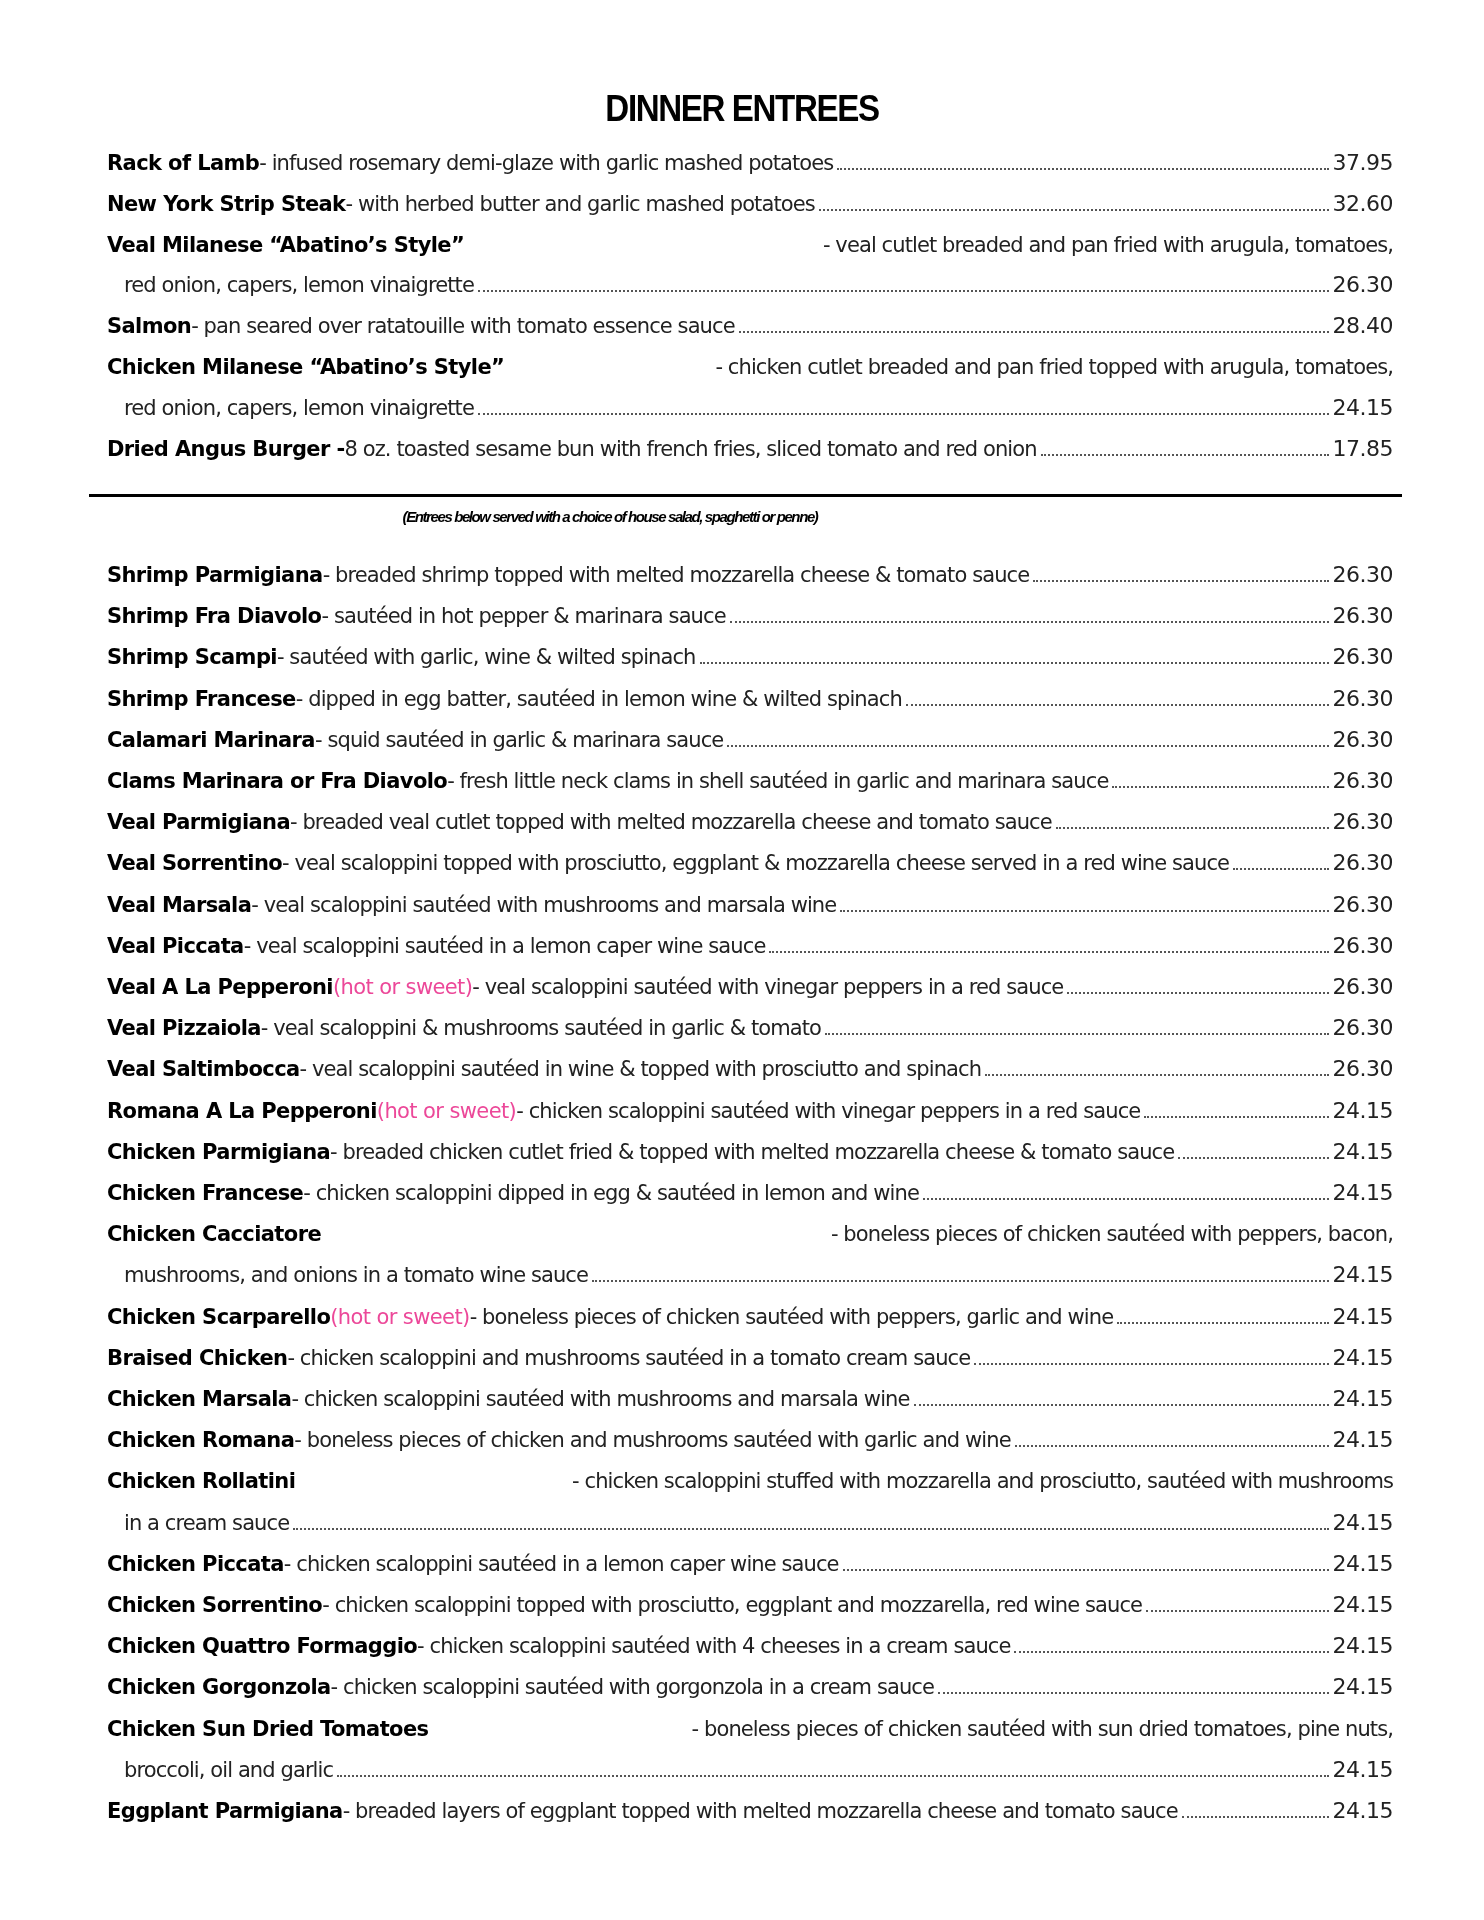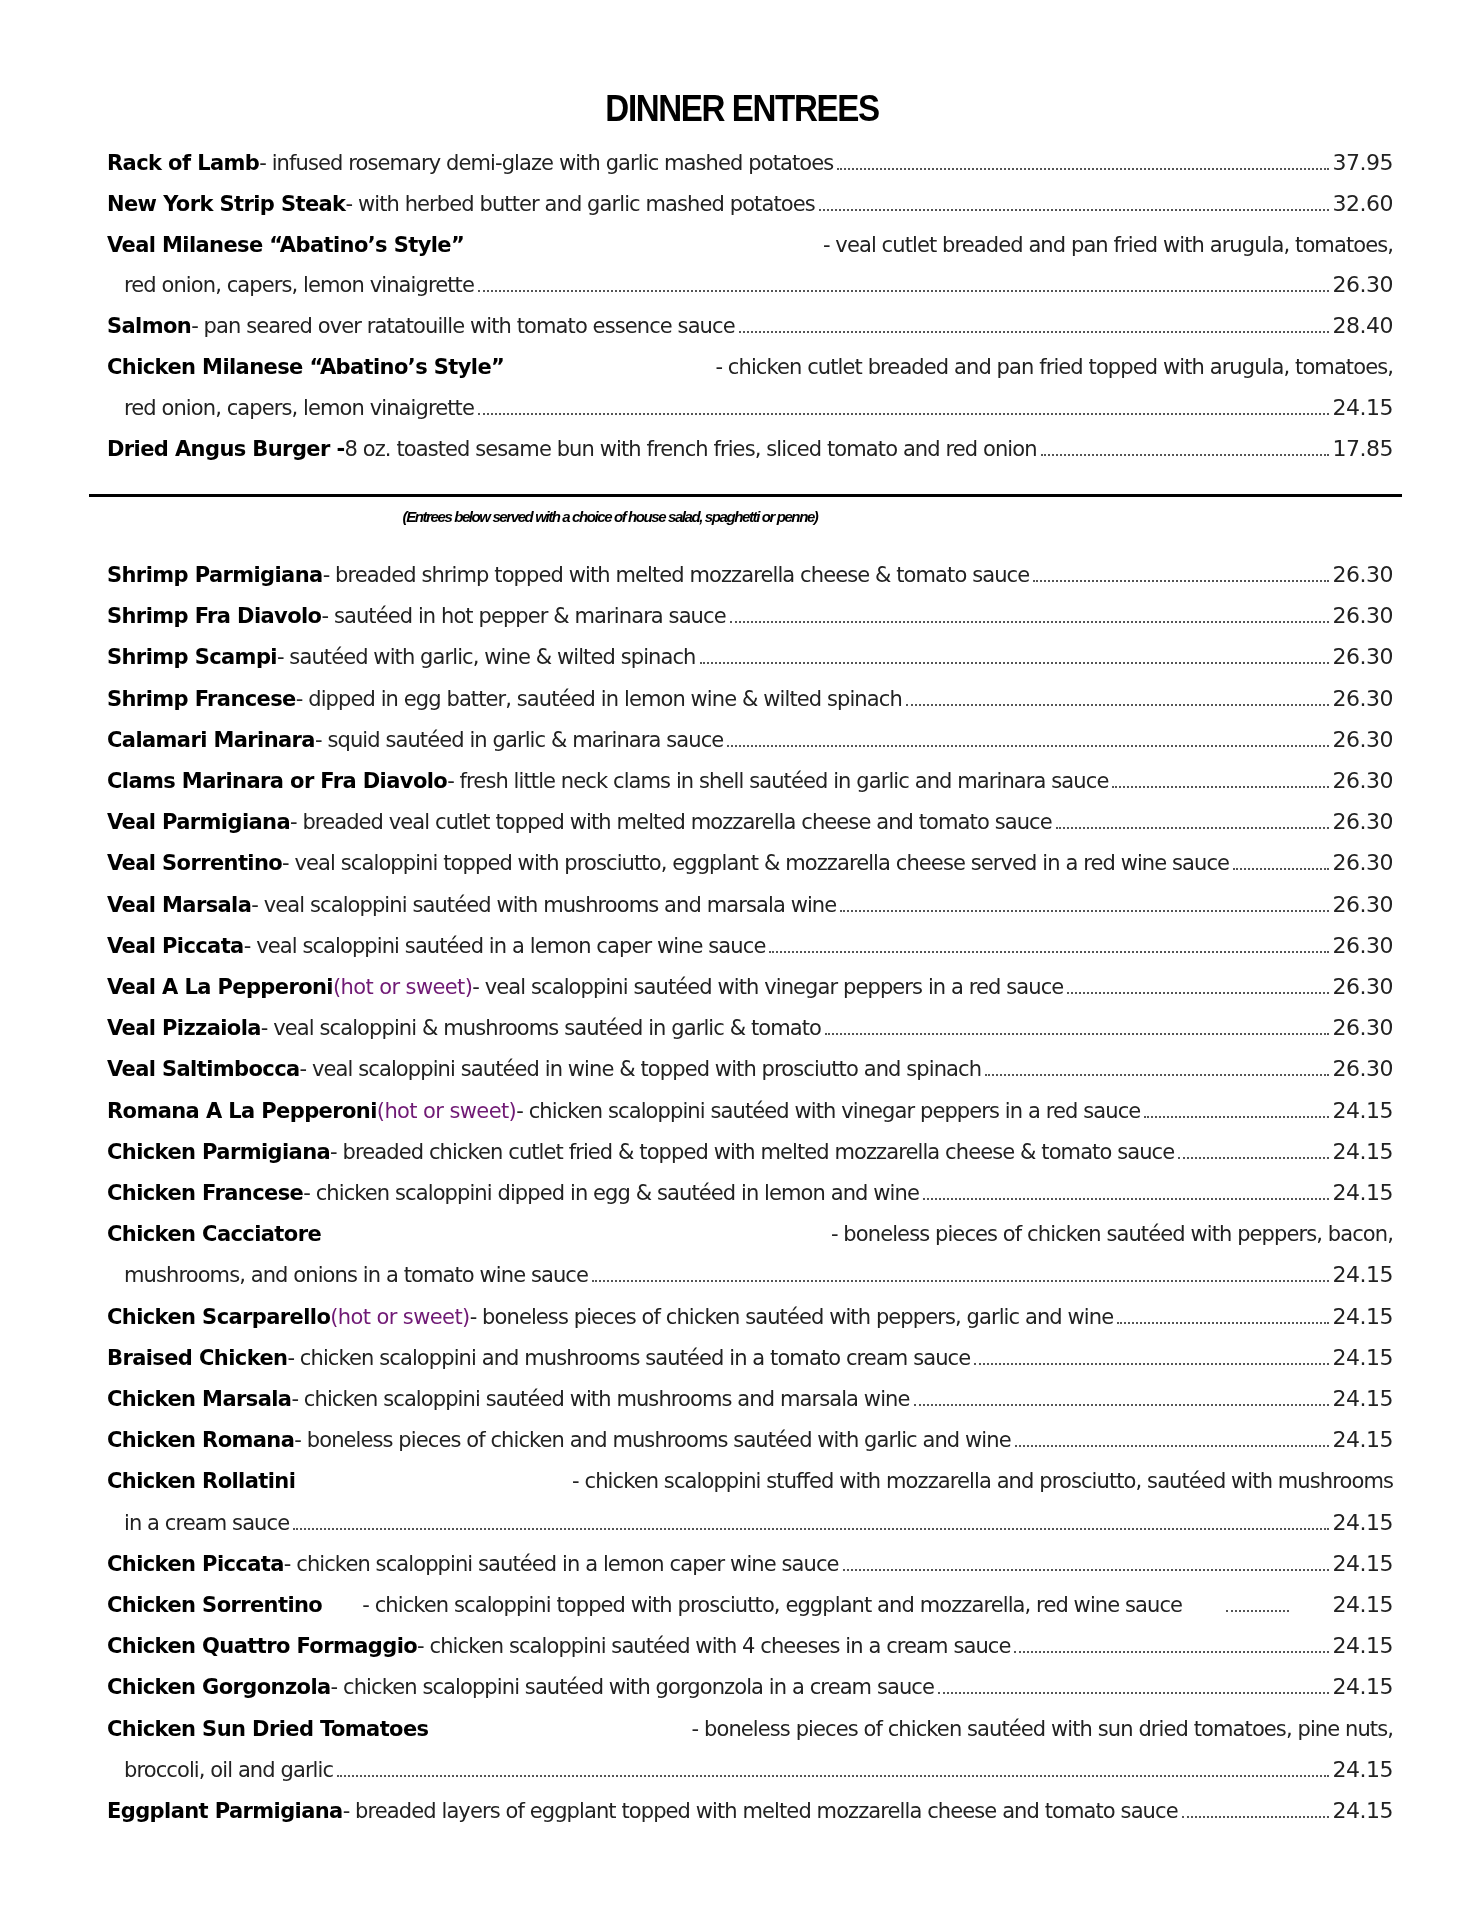--- a/index.html
+++ b/index.html
@@ -10,21 +10,21 @@
     letter-spacing: -1.5px; transform: scaleX(0.92); color: #000;
   }
   .menu { position: absolute; left: 107px; width: 1286px; }
   .row {
     position: absolute; left: 0; width: 1286px; height: 34px;
     display: flex; align-items: baseline; white-space: nowrap;
     font-family: "DejaVu Sans", sans-serif; font-size: 21px; line-height: 34px; justify-content: space-between;
   }
   .row .name { font-weight: bold; color: #000; letter-spacing: -0.6px; font-size: 21px; }
   .row .desc { color: #222; letter-spacing: -0.9px; font-weight: normal; font-size: 21px; }
-  .row .mod { color: #701a75; letter-spacing: -0.6px; }
+  .row .mod { color: #ec4899; letter-spacing: -0.6px; }
   .row .leader {
     flex: 1 1 auto; margin: 0 4px; height: 1px; align-self: flex-end; margin-bottom: 10px;
     border-bottom: 2px dotted #555; min-width: 8px;
   }
   .row .price {
     font-family: "DejaVu Sans", sans-serif; font-size: 22px; color: #222; letter-spacing: -0.5px;
     font-weight: normal;
   }
   .row.cont { padding-left: 17px; width: 1269px; }
   .rule {
@@ -230,21 +230,21 @@
       <span class="desc">in a cream sauce</span>
       <span class="leader"></span>
       <span class="price">24.15</span>
     </div>
     <div class="row" style="top: 1546.8px;">
       <span class="name">Chicken Piccata</span>
       <span class="desc"> - chicken scaloppini sautéed in a lemon caper wine sauce</span>
       <span class="leader"></span>
       <span class="price">24.15</span>
     </div>
-    <div class="row" style="top: 1588px; gap: 40px;">
+    <div class="row" style="top: 1588px;">
       <span class="name">Chicken Sorrentino</span>
       <span class="desc"> - chicken scaloppini topped with prosciutto, eggplant and mozzarella, red wine sauce</span>
       <span class="leader"></span>
       <span class="price">24.15</span>
     </div>
     <div class="row" style="top: 1629.2px;">
       <span class="name">Chicken Quattro Formaggio</span>
       <span class="desc"> - chicken scaloppini sautéed with 4 cheeses in a cream sauce</span>
       <span class="leader"></span>
       <span class="price">24.15</span>

